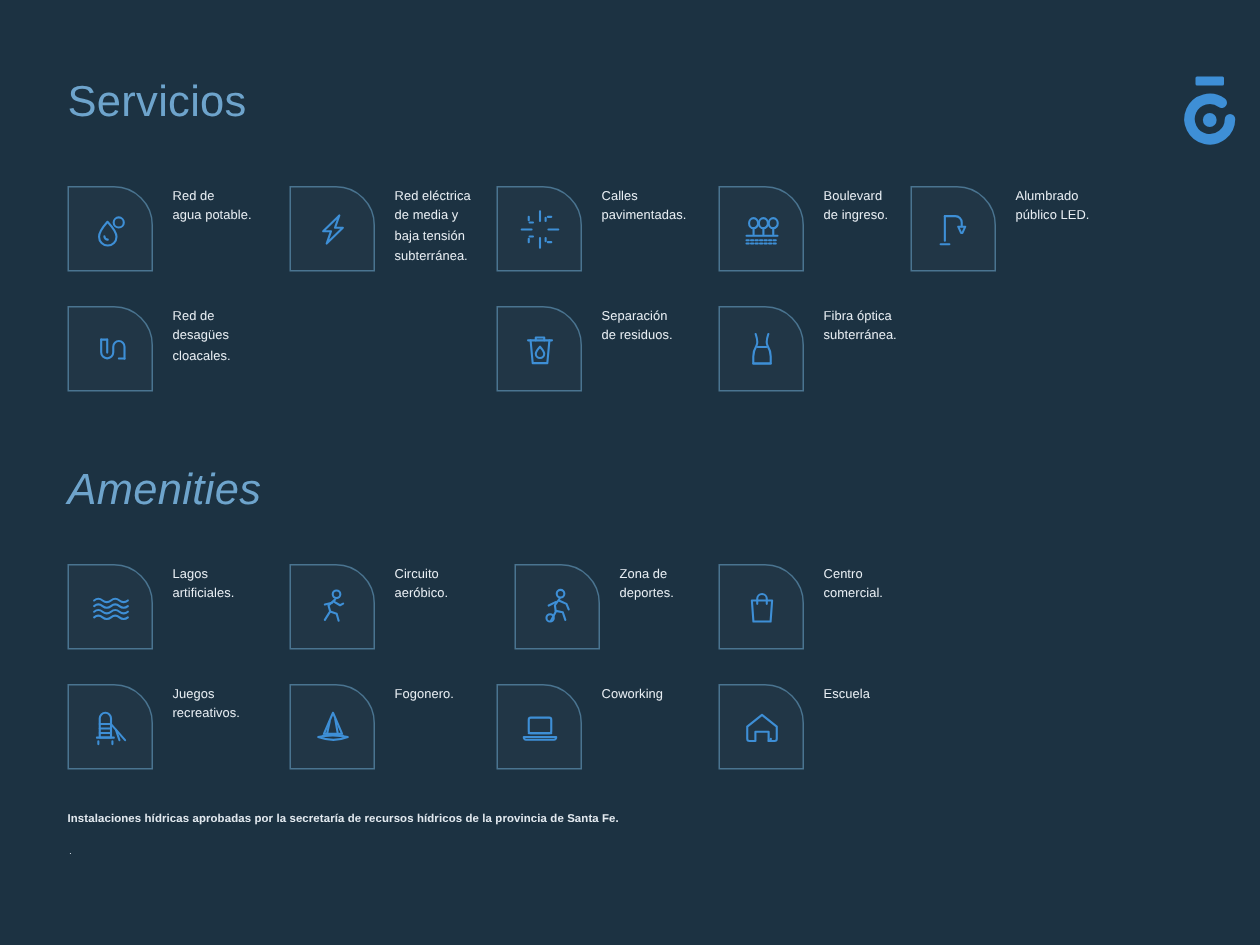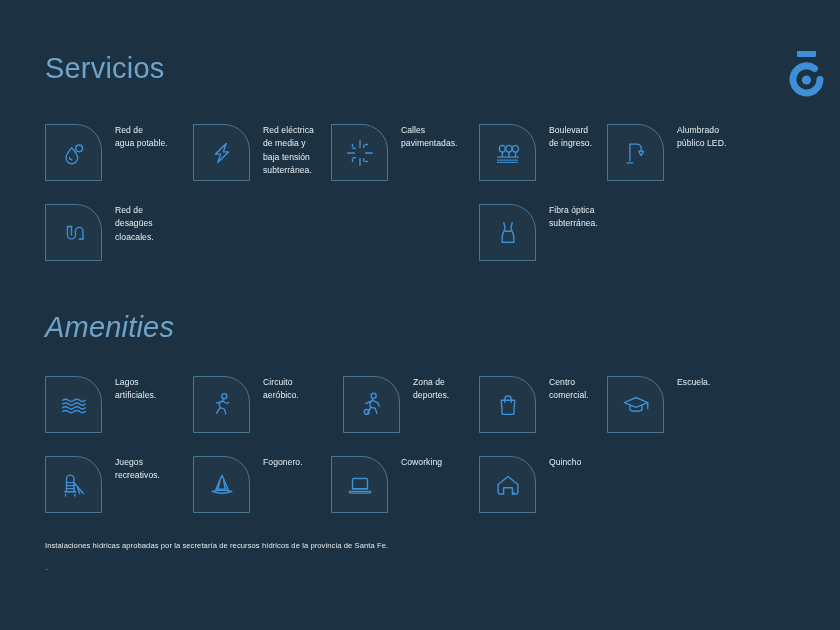--- a/index.html
+++ b/index.html
@@ -96,20 +96,21 @@
 
   
   .footnote {
     position: absolute;
     left: 33px;
     top: 541px;
     color: #e2e9ef;
     font-size: 7.6px;
     letter-spacing: 0.08px;
     white-space: nowrap;
+    font-weight: bold;
   }
   .footnote-dot {
     position: absolute;
     left: 34px;
     top: 564px;
     color: #cfd9e2;
     font-size: 7px;
   }
 </style>
 </head>
@@ -195,20 +196,31 @@
           <path d="M9 9 v9 a4.3 4.3 0 0 0 8.6 0 v-4 a4 4 0 0 1 8 0 v8.5"></path>
           <path d="M13.3 9 v9.2"></path>
           <path d="M9 9 h4.3"></path>
           <path d="M21.6 22.4 h4"></path>
         </svg>
       </div>
       <div class="label"><span>Red de<br>desagües<br>cloacales.</span></div>
     </div>
 
 
+    <div class="item" style="left:286px;width:160px">
+      <div class="card">
+        <svg viewBox="0 0 32 32">
+          <path d="M7.5 9.5 h17"></path>
+          <path d="M13 9.5 v-2 h6 v2"></path>
+          <path d="M9.3 9.5 l1.5 16.2 h10.4 l1.5 -16.2"></path>
+          <path d="M16 14 c-2 2.2 -3 3.6 -3 5 a3 3 0 0 0 6 0 c0 -1.4 -1 -2.8 -3 -5 Z"></path>
+        </svg>
+      </div>
+      <div class="label"><span>Separación<br>de residuos.</span></div>
+    </div>
 
     <div class="item" style="left:434px;width:160px">
       <div class="card">
         <svg viewBox="0 0 32 32">
           <path d="M11.5 5 C13 9.5 13.2 11.5 12 13.4 C10.4 16 9.8 18 9.8 21 v5 h12.4 v-5 c0 -3 -0.6 -5 -2.2 -7.6 C18.8 11.5 19 9.5 20.5 5"></path>
           <path d="M12.8 14.2 h6.4"></path>
           <path d="M9.8 26 h12.4"></path>
         </svg>
       </div>
       <div class="label"><span>Fibra óptica<br>subterránea.</span></div>
@@ -261,30 +273,20 @@
     <div class="item" style="left:434px;width:160px">
       <div class="card">
         <svg viewBox="0 0 32 32">
           <path d="M8.8 11 h14.4 l-1.1 15 h-12.2 Z"></path>
           <path d="M12.6 13.4 v-3.6 a3.4 3.4 0 0 1 6.8 0 v3.6"></path>
         </svg>
       </div>
       <div class="label"><span>Centro<br>comercial.</span></div>
     </div>
 
-    <div class="item" style="left:562px;width:180px">
-      <div class="card">
-        <svg viewBox="0 0 32 32">
-          <path d="M16 8 L3.5 13.4 L16 18.6 L28.5 13.4 Z"></path>
-          <path d="M9.6 16 v5.4 a8.6 4 0 0 0 12.8 0 V16"></path>
-          <path d="M28.5 13.4 v6.4"></path>
-        </svg>
-      </div>
-      <div class="label"><span>Escuela.</span></div>
-    </div>
   </div>
 
   <div class="row" style="top:456px">
 
     <div class="item" style="left:0px;width:160px">
       <div class="card">
         <svg viewBox="0 0 32 32">
           <path d="M8 9.5 a4 4 0 0 1 8 0 v13.6 h-8 Z"></path>
           <path d="M8 13.5 h8 M8 16.7 h8 M8 19.9 h8"></path>
           <path d="M16 13.6 L26 25"></path>
@@ -319,21 +321,21 @@
       <div class="label"><span>Coworking</span></div>
     </div>
 
     <div class="item" style="left:434px;width:160px">
       <div class="card">
         <svg viewBox="0 0 32 32" stroke-width="2">
           <path d="M5.5 15.4 L16 7 L26.5 15.4 v8.6 a1.6 1.6 0 0 1 -1.6 1.6 h-4.2 v-6.6 h-9.4 v6.6 h-4.2 a1.6 1.6 0 0 1 -1.6 -1.6 Z"></path>
           <path d="M20.7 25.6 a1.6 1.6 0 0 0 1.6 -1.6"></path>
         </svg>
       </div>
-      <div class="label"><span>Quincho</span></div>
+      <div class="label"><span>Escuela</span></div>
     </div>
 
   </div>
 
   <div class="footnote">Instalaciones hídricas aprobadas por la secretaría de recursos hídricos de la provincia de Santa Fe.</div>
   <div class="footnote-dot">.</div>
 
 </div>
 
 </body></html>

